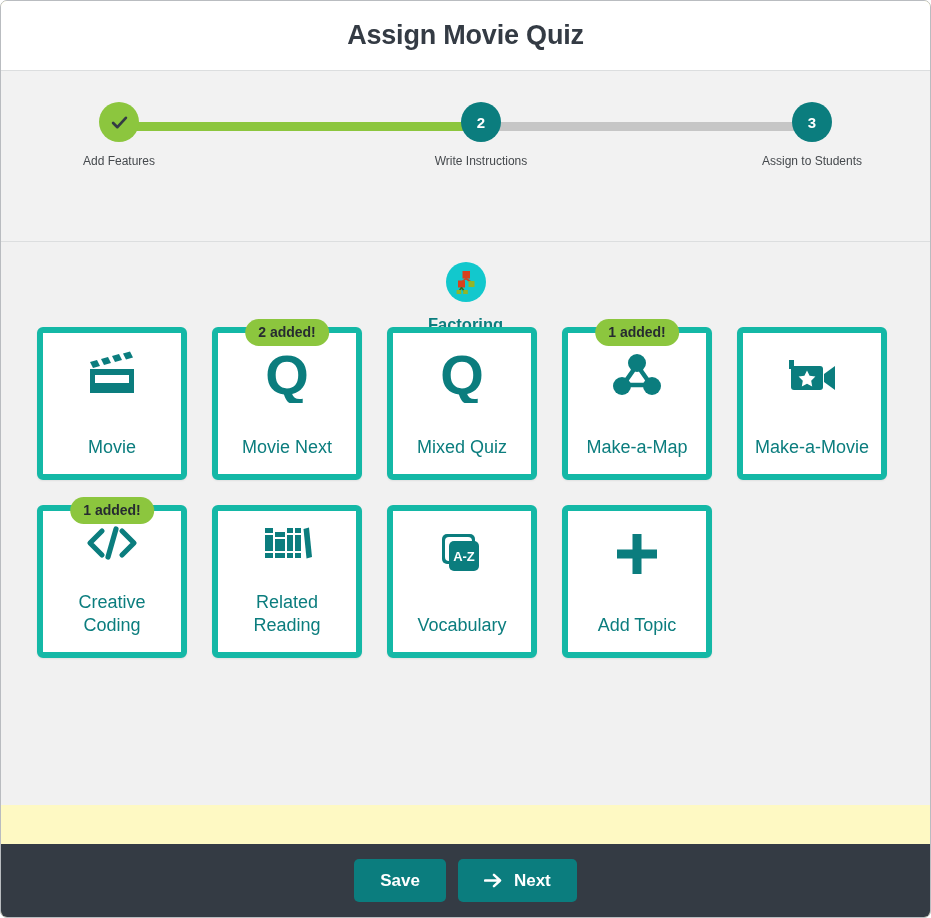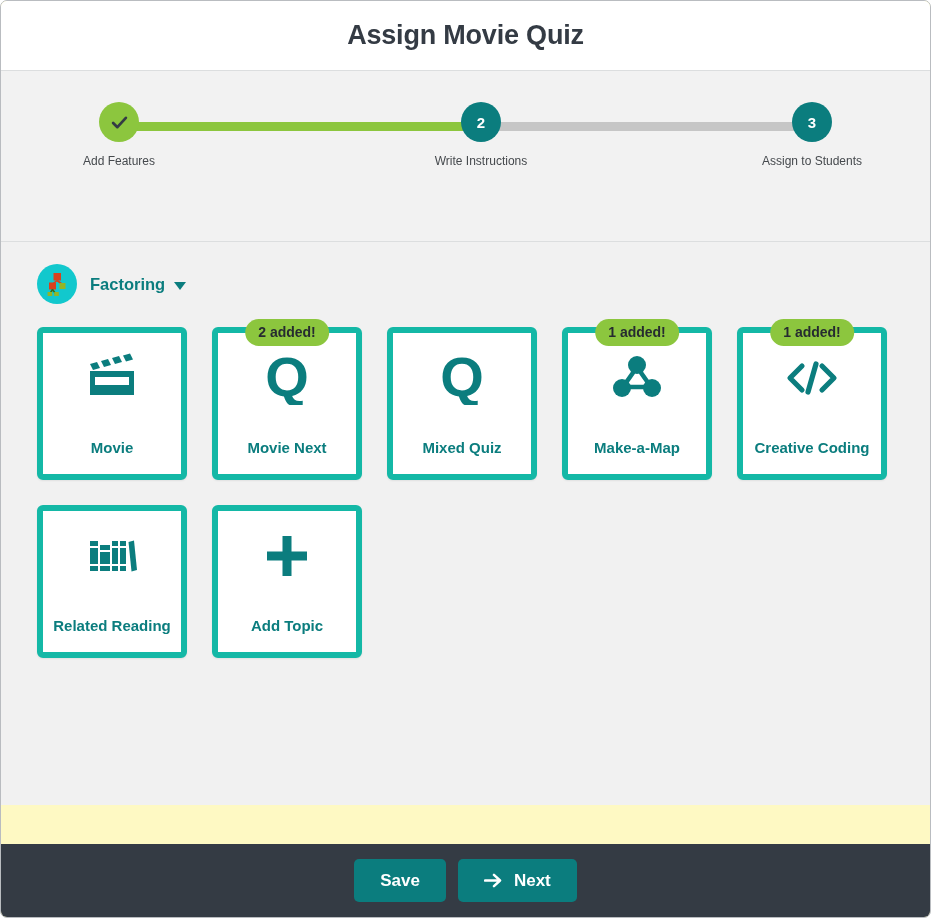--- a/index.html
+++ b/index.html
@@ -116,20 +116,21 @@
     padding: 20px 36px 0 36px;
     overflow: hidden;
   }
 
   .topic-bar {
     display: flex;
     align-items: center;
     gap: 13px;
     height: 44px;
     margin-bottom: 21px;
+    flex-direction: column;
   }
   .topic-avatar {
     width: 40px;
     height: 40px;
     border-radius: 50%;
     background: #12c8cd;
     display: flex;
     align-items: center;
     justify-content: center;
     flex: 0 0 auto;
@@ -172,22 +173,22 @@
     gap: 16px;
   }
   .card-icon {
     flex: 1 1 auto;
     display: flex;
     align-items: center;
     justify-content: center;
     width: 100%;
   }
   .card-label {
-    font-size: 15px;
-    font-weight: bold;
+    font-size: 18px;
+    font-weight: normal;
     color: #0b7d7e;
     text-align: center;
     line-height: 1.25;
     padding: 0 6px;
   }
   .added-badge {
     position: absolute;
     top: -14px;
     left: 50%;
     transform: translateX(-50%);
@@ -328,20 +329,31 @@
               <path d="M27 13 L13 33 M27 13 L41 33 M13 33 L41 33"></path>
             </g>
             <circle cx="27" cy="11" r="9" fill="#0b7d7e"></circle>
             <circle cx="12" cy="34" r="9" fill="#0b7d7e"></circle>
             <circle cx="42" cy="34" r="9" fill="#0b7d7e"></circle>
           </svg>
         </div>
         <div class="card-label">Make-a-Map</div>
       </div>
 
+      <div class="feature-card">
+        <div class="card-icon">
+          <svg width="58" height="44" viewBox="0 0 58 44">
+            <rect x="6" y="6" width="5" height="9" fill="#0b7d7e"></rect>
+            <rect x="8" y="12" width="32" height="24" rx="3" fill="#0b7d7e"></rect>
+            <path d="M41 20 L52 12 L52 36 L41 28 Z" fill="#0b7d7e"></path>
+            <path d="M24 16.5 L26.6 21.8 L32.4 22.6 L28.2 26.7 L29.2 32.5 L24 29.8 L18.8 32.5 L19.8 26.7 L15.6 22.6 L21.4 21.8 Z" fill="#ffffff"></path>
+          </svg>
+        </div>
+        <div class="card-label">Make-a-Movie</div>
+      </div>
 
       <div class="feature-card">
         <div class="added-badge">1 added!</div>
         <div class="card-icon">
           <svg width="58" height="40" viewBox="0 0 58 40">
             <g fill="none" stroke="#0b7d7e" stroke-width="5.2" stroke-linecap="round" stroke-linejoin="round">
               <path d="M19 8 L7 20 L19 32"></path>
               <path d="M39 8 L51 20 L39 32"></path>
               <path d="M33 6 L25 34"></path>
             </g>
@@ -368,20 +380,31 @@
               <rect x="26" y="12" width="6" height="2"></rect>
               <rect x="26" y="30" width="6" height="2"></rect>
               <rect x="34" y="12" width="6" height="2"></rect>
               <rect x="34" y="30" width="6" height="2"></rect>
             </g>
           </svg>
         </div>
         <div class="card-label">Related Reading</div>
       </div>
 
+      <div class="feature-card">
+        <div class="card-icon">
+          <svg width="50" height="48" viewBox="0 0 50 48">
+            <rect x="5" y="4" width="33" height="30" rx="5" fill="#0b7d7e"></rect>
+            <rect x="8" y="7" width="27" height="24" rx="4" fill="#ffffff"></rect>
+            <rect x="12" y="11" width="30" height="30" rx="5" fill="#0b7d7e"></rect>
+            <text x="27" y="31" text-anchor="middle" font-family="Liberation Sans, sans-serif" font-size="13" font-weight="bold" fill="#ffffff">A-Z</text>
+          </svg>
+        </div>
+        <div class="card-label">Vocabulary</div>
+      </div>
 
       <div class="feature-card">
         <div class="card-icon">
           <svg width="46" height="46" viewBox="0 0 46 46">
             <rect x="18.5" y="3" width="9" height="40" fill="#0b7d7e"></rect>
             <rect x="3" y="18.5" width="40" height="9" fill="#0b7d7e"></rect>
           </svg>
         </div>
         <div class="card-label">Add Topic</div>
       </div>

